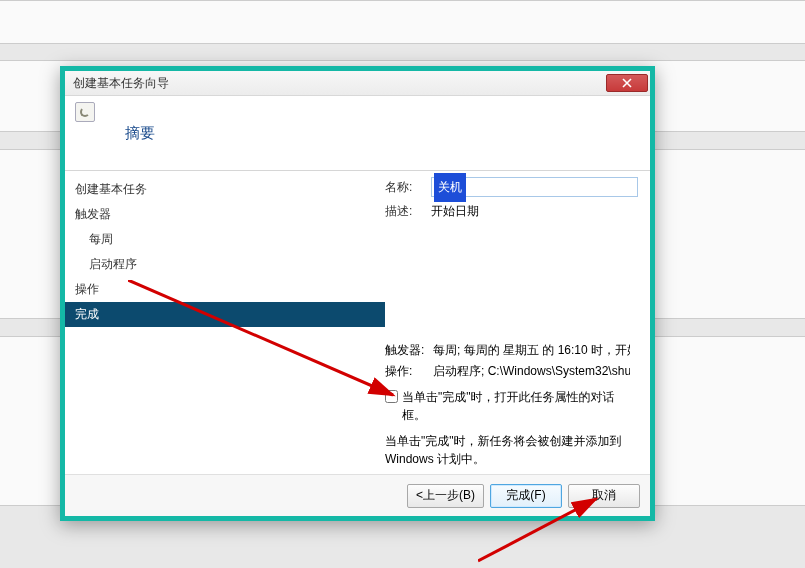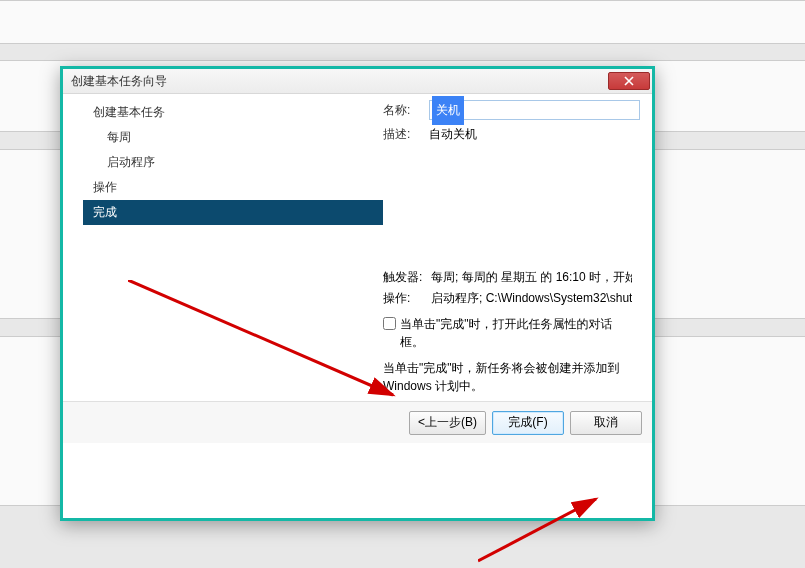--- a/index.html
+++ b/index.html
@@ -19,21 +19,21 @@
       border-top: 1px solid #ccc;
       border-bottom: 1px solid #ccc;
     }
     .window {
       position: absolute;
       left: 60px;
       top: 66px;
       width: 595px;
       height: 455px;
       background: #fff;
-      border: 3px solid #14b8a6;
+      border: 5px solid #14b8a6;
       box-shadow: 0 4px 18px rgba(0,0,0,0.35);
     }
     .titlebar {
       height: 25px;
       background: linear-gradient(#f7f7f7,#ececec);
       border-bottom: 1px solid #d8d8d8;
       display: flex;
       align-items: center;
       padding: 0 2px 0 8px;
       color: #333;
@@ -67,41 +67,40 @@
     }
     .header-icon-inner {
       width:10px;height:10px;border:2px solid #887;border-radius:50%;
       border-top-color:transparent;border-right-color:transparent;
     }
     .header-title { font-size: 15px; color: #1a4b8c; }
     .content { display:flex; height: calc(100% - 25px - 75px - 42px); }
     .sidebar {
       width: 320px;
       padding-top: 6px;
-      padding-left: 20px;
     }
     .side-item {
       padding: 4px 10px;
       color: #333;
       font-size: 12px;
     }
     .side-item.sub { padding-left: 24px; font-family: Liberation Mono, monospace; }
     .side-item.active {
       background: #0c4a6e;
       color: #fff;
     }
     .main {
       flex:1;
       padding: 6px 12px 6px 0;
       position: relative;
     }
     .row { display:flex; align-items:center; margin-bottom:6px; }
     .row .label { width: 40px; margin-right:6px; color:#333; }
     .name-val {
-      background:#3b82f6;
+      background:#1d4ed8;
       color:#fff;
       padding:6px 4px;
     }
     .name-box {
       flex:1;
       border:1px solid #a8c8e8;
       padding:1px 2px;
       height:20px;
       display:flex;align-items:center;
     }
@@ -156,40 +155,47 @@
 <div class="window">
   <div class="titlebar">
     <span class="titlebar-title">创建基本任务向导</span>
     <div class="close-btn">
       <svg viewBox="0 0 10 10">
         <path d="M1 1 L9 9 M9 1 L1 9" stroke="#fff" stroke-width="1.6"></path>
       </svg>
     </div>
   </div>
 
+  <div class="header-panel">
+    <div class="header-icon">
+      <div class="header-icon-inner"></div>
+    </div>
+    <div class="header-title">摘要</div>
+  </div>
 
   <div class="content">
     <div class="sidebar">
       <div class="side-item">创建基本任务</div>
+      <div class="side-item">触发器</div>
       <div class="side-item sub">每周</div>
       <div class="side-item sub">启动程序</div>
       <div class="side-item">操作</div>
       <div class="side-item active">完成</div>
     </div>
 
     <div class="main">
       <div class="row">
         <span class="label">名称:</span>
         <div class="name-box">
           <span class="name-val">关机</span>
         </div>
       </div>
       <div class="row">
         <span class="label">描述:</span>
-        <span>自动关机</span>
+        <span>开始日期</span>
       </div>
 
       <div class="summary-block">
         <div class="summary-row">
           <span class="slabel">触发器:</span>
           <span class="sval">每周; 每周的 星期五 的 16:10 时，开始日期: 2020</span>
         </div>
         <div class="summary-row">
           <span class="slabel">操作:</span>
           <span class="sval">启动程序; C:\Windows\System32\shutdown.exe</span>

